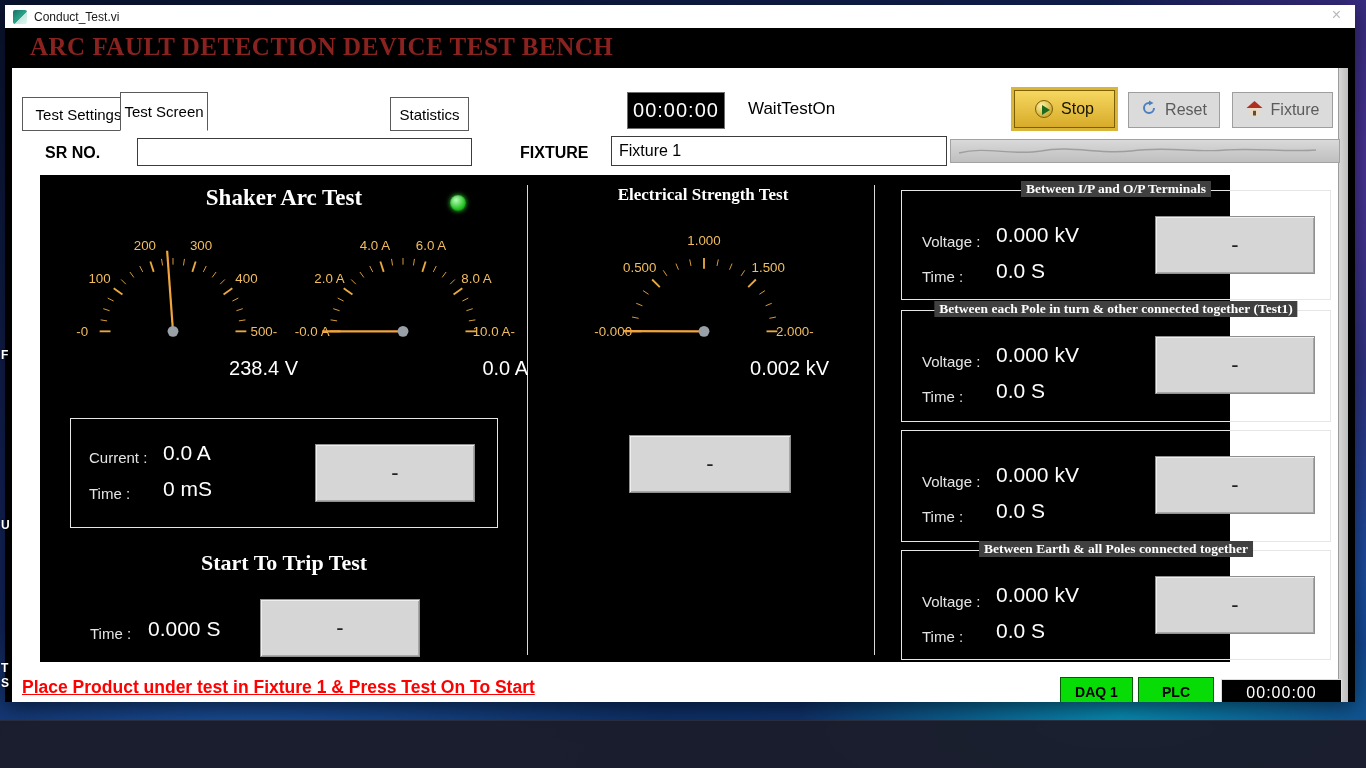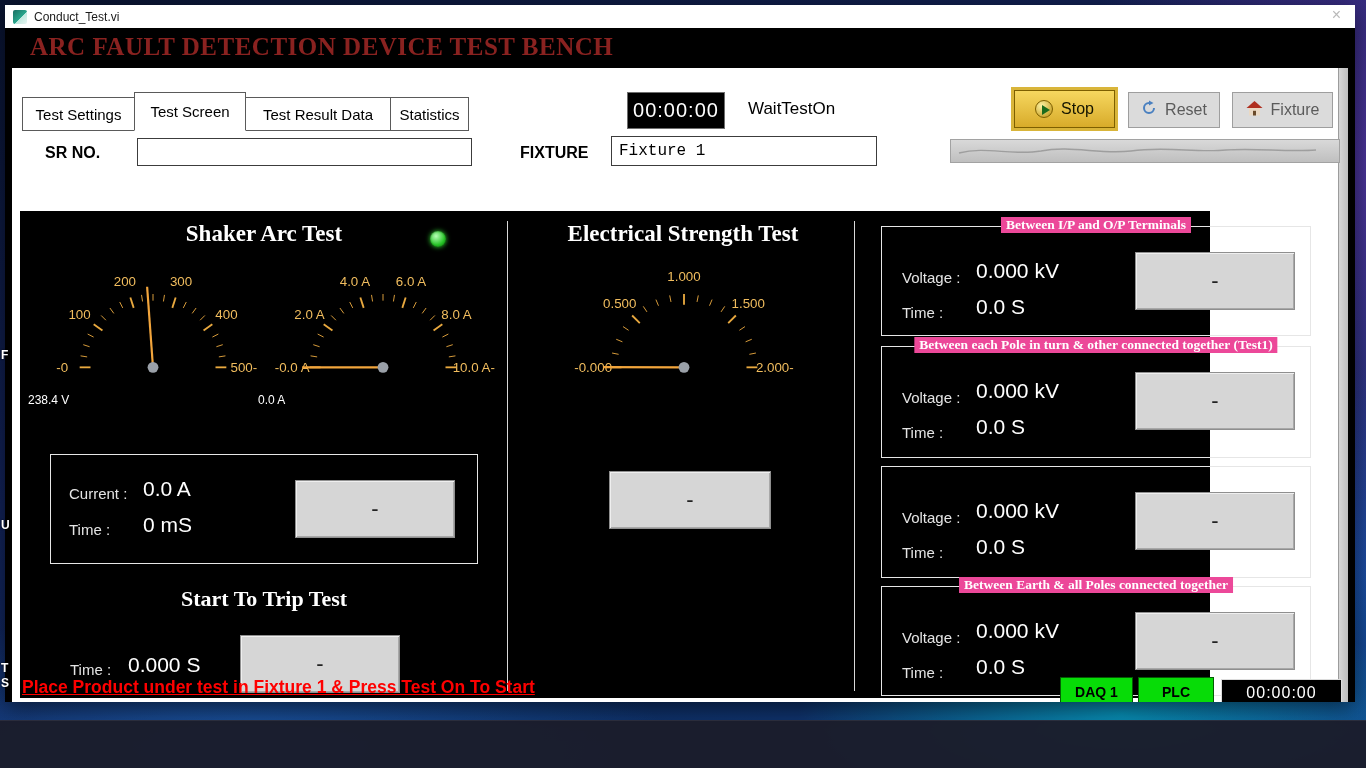--- a/index.html
+++ b/index.html
@@ -65,42 +65,42 @@
 
   #scroll-strip { position:absolute; left:945px; top:134px; width:390px; height:24px;
     background:linear-gradient(#d9d9d9,#bfbfbf); border:1px solid #a2a2a2; }
 
   
   .field-label { position:absolute; font-size:16px; font-weight:bold; color:#000; }
   .field-input { position:absolute; border:1px solid #3c3c3c; background:#fff; font-size:16px; padding:0 7px;
     font-family:"Liberation Sans",sans-serif; color:#000; outline:none; }
 
   
-  #main-black { position:absolute; left:15px; top:170px; width:1190px; height:487px; background:#000;margin-top:36px; }
+  #main-black { position:absolute; left:35px; top:170px; width:1190px; height:487px; background:#000; }
   .v-divider { position:absolute; top:10px; width:1px; height:470px; background:#d9d9d9; }
 
   .section-title { position:absolute; font-family:"Liberation Serif", serif; font-weight:bold; color:#fff; text-align:center; }
   #led { position:absolute; left:410px; top:20px; width:16px; height:16px; border-radius:50%;
     background:radial-gradient(circle at 38% 32%, #b5ffb5, #27c427 60%, #128312);
     box-shadow:0 0 5px #2ecc2e, inset 0 0 2px #0a5a0a; }
 
   .gauge { position:absolute; width:250px; height:125px; }
-  .gauge-reading { position:absolute; width:250px; text-align:left; color:#fff; font-size:12px; }
+  .gauge-reading { position:absolute; width:250px; text-align:right; color:#fff; font-size:20px; }
 
   .dark-label { color:#e4e4e4; font-size:15px; position:absolute; }
   .dark-value { color:#fff; font-size:21px; position:absolute; }
 
   .result-display { position:absolute; background:#d6d6d6; border:1px solid #8f8f8f;
     box-shadow:inset 1px 1px 0 #efefef, inset -1px -1px 0 #a8a8a8;
     display:flex; align-items:center; justify-content:center; font-size:22px; color:#222; }
 
   #ct-box { position:absolute; left:30px; top:243px; width:428px; height:110px; border:1px solid #e6e6e6; }
 
   .hv-box { position:absolute; left:861px; width:430px; border:1px solid #e6e6e6; }
-  .hv-title { position:absolute; top:-10px; left:50%; transform:translateX(-50%); background:#ec4899; padding:0 5px;
+  .hv-title { position:absolute; top:-10px; left:50%; transform:translateX(-50%); background:#404040; padding:0 5px;
     font-family:"Liberation Serif", serif; font-weight:bold; font-size:13.5px; color:#fff; white-space:nowrap; }
   .hv-voltage-label { left:20px; top:42px; }
   .hv-voltage-value { left:94px; top:32px; }
   .hv-time-label { left:20px; top:77px; }
   .hv-time-value { left:94px; top:68px; }
   .hv-result { left:253px; top:25px; width:160px; height:58px; }
 
   
   #instruction { position:absolute; left:17px; top:672px; font-size:17.5px; font-weight:bold; color:#fe0000; text-decoration:underline; }
   .status-badge { position:absolute; top:672px; height:30px; background:#07dc07; border:1px solid #035c03;
@@ -133,25 +133,22 @@
     <div id="header-band">
       <div id="header-title">ARC FAULT DETECTION DEVICE TEST BENCH</div>
     </div>
 
     <div id="panel"></div>
     <div id="v-scroll-strip"></div>
 
     <div class="tab inactive" style="left:17px;width:113px">
         <span>Test Settings</span>
       </div>
-    <div class="tab active" style="left:129px;width:112px">
+    <div class="tab active" style="left:115px;width:88px">
         <span>Test Screen</span>
-      </div>
-    <div class="tab inactive" style="left:240px;width:146px">
-        <span>Test Result Data</span>
       </div>
     <div class="tab inactive" style="left:385px;width:79px">
         <span>Statistics</span>
       </div>
 
     <div id="elapsed-timer">00:00:00</div>
     <div id="status-text">WaitTestOn</div>
 
     <div class="tb-button" id="stop-btn">
       <span id="stop-play-icon"></span>
@@ -175,21 +172,21 @@
 
     <div id="scroll-strip">
       <svg width="388" height="22" viewBox="0 0 388 22">
           <path d="M8,13 C35,6 60,16 90,11 C120,5 150,15 180,11 C215,6 245,13 275,10 C305,8 335,12 365,10" fill="none" stroke="#8f8f8f" stroke-width="1.4" opacity="0.75"></path>
         </svg>
     </div>
 
     <div class="field-label" style="left:40px;top:139px">SR NO.</div>
     <input class="field-input" style="left: 132px; top: 133px; width: 335px; height: 28px;" value="">
     <div class="field-label" style="left:515px;top:139px">FIXTURE</div>
-    <input class="field-input" style="left: 606px; top: 131px; width: 266px; height: 30px; font-family: Liberation Mono, monospace;" value="Fixture 1">
+    <input class="field-input" style="left: 606px; top: 131px; width: 336px; height: 30px;" value="Fixture 1">
 
     <div id="main-black">
       <div class="v-divider" style="left:487px"></div>
       <div class="v-divider" style="left:834px"></div>
 
       <div class="section-title" style="left:79px;top:10px;width:330px;font-size:23px">Shaker Arc Test</div>
       <div id="led"></div>
 
       <div class="gauge" style="left:8px;top:58px">
           <svg viewBox="0 0 300 150" style="width: 100%; display: block;">
@@ -267,21 +264,21 @@
         <div class="dark-label" style="left:18px;top:66px">Time :</div>
         <div class="dark-value" style="left:92px;top:58px">0 mS</div>
         <div class="result-display" style="left:244px;top:25px;width:160px;height:58px">-</div>
       </div>
 
       <div class="section-title" style="left:79px;top:375px;width:330px;font-size:22px">Start To Trip Test</div>
       <div class="dark-label" style="left:50px;top:450px">Time :</div>
       <div class="dark-value" style="left:108px;top:442px">0.000 S</div>
       <div class="result-display" style="left:220px;top:424px;width:160px;height:58px">-</div>
 
-      <div class="section-title" style="left:503px;top:10px;width:320px;font-size:23px">Electrical Strength Test</div>
+      <div class="section-title" style="left:503px;top:10px;width:320px;font-size:17px">Electrical Strength Test</div>
       <div class="gauge" style="left:539px;top:58px">
           <svg viewBox="0 0 300 150" style="width: 100%; display: block;">
             <line x1="75" y1="117.99999999999999" x2="62" y2="117.99999999999999" stroke="#e9a93f" stroke-width="2.2"></line>
             <line x1="71.53717756774157" y1="102.39277423870975" x2="63.69089532451572" y2="100.83205166258072" stroke="#e9a93f" stroke-width="1.1"></line>
             <line x1="76.08963739909706" y1="87.3853254107928" x2="68.69860113900677" y2="84.3238579518721" stroke="#e9a93f" stroke-width="1.1"></line>
             <line x1="83.48243101579638" y1="73.55438135843183" x2="76.830674117376" y2="69.109819494275" stroke="#e9a93f" stroke-width="1.1"></line>
             <line x1="96.96699141100893" y1="64.96699141100893" x2="87.77460325558383" y2="55.77460325558381" stroke="#e9a93f" stroke-width="2.2"></line>
             <line x1="105.55438135843181" y1="51.482431015796394" x2="101.109819494275" y2="44.830674117376034" stroke="#e9a93f" stroke-width="1.1"></line>
             <line x1="119.38532541079283" y1="44.08963739909706" x2="116.3238579518721" y2="36.69860113900677" stroke="#e9a93f" stroke-width="1.1"></line>
             <line x1="134.39277423870976" y1="39.53717756774155" x2="132.83205166258074" y2="31.690895324515708" stroke="#e9a93f" stroke-width="1.1"></line>
@@ -296,20 +293,21 @@
             <line x1="225" y1="118" x2="238" y2="118" stroke="#e9a93f" stroke-width="2.2"></line>
             <text x="41" y="123.49999999999999" text-anchor="middle" fill="#f1bd5e" font-size="16" font-family="Liberation Sans, sans-serif">-0.000</text>
             <text x="72.92536085066632" y="46.42536085066631" text-anchor="middle" fill="#f1bd5e" font-size="16" font-family="Liberation Sans, sans-serif">0.500</text>
             <text x="150" y="14.5" text-anchor="middle" fill="#f1bd5e" font-size="16" font-family="Liberation Sans, sans-serif">1.000</text>
             <text x="227.07463914933368" y="46.42536085066632" text-anchor="middle" fill="#f1bd5e" font-size="16" font-family="Liberation Sans, sans-serif">1.500</text>
             <text x="259" y="123.5" text-anchor="middle" fill="#f1bd5e" font-size="16" font-family="Liberation Sans, sans-serif">2.000-</text>
             <line x1="150" y1="118" x2="53.00047867541976" y2="117.69526601386968" stroke="#f2a53c" stroke-width="2.6"></line>
             <circle cx="150" cy="118" r="6.5" fill="#9aa0a8"></circle>
           </svg>
         </div>
+      <div class="gauge-reading" style="left:539px;top:182px">0.002 kV</div>
       <div class="result-display" style="left:589px;top:260px;width:162px;height:58px">-</div>
 
       <div class="hv-box" style="top:15px;height:110px">
         <div class="hv-title">Between I/P and O/P Terminals</div>
         <div class="dark-label hv-voltage-label">Voltage :</div>
         <div class="dark-value hv-voltage-value">0.000 kV</div>
         <div class="dark-label hv-time-label">Time :</div>
         <div class="dark-value hv-time-value">0.0 S</div>
         <div class="result-display hv-result">-</div>
       </div>

